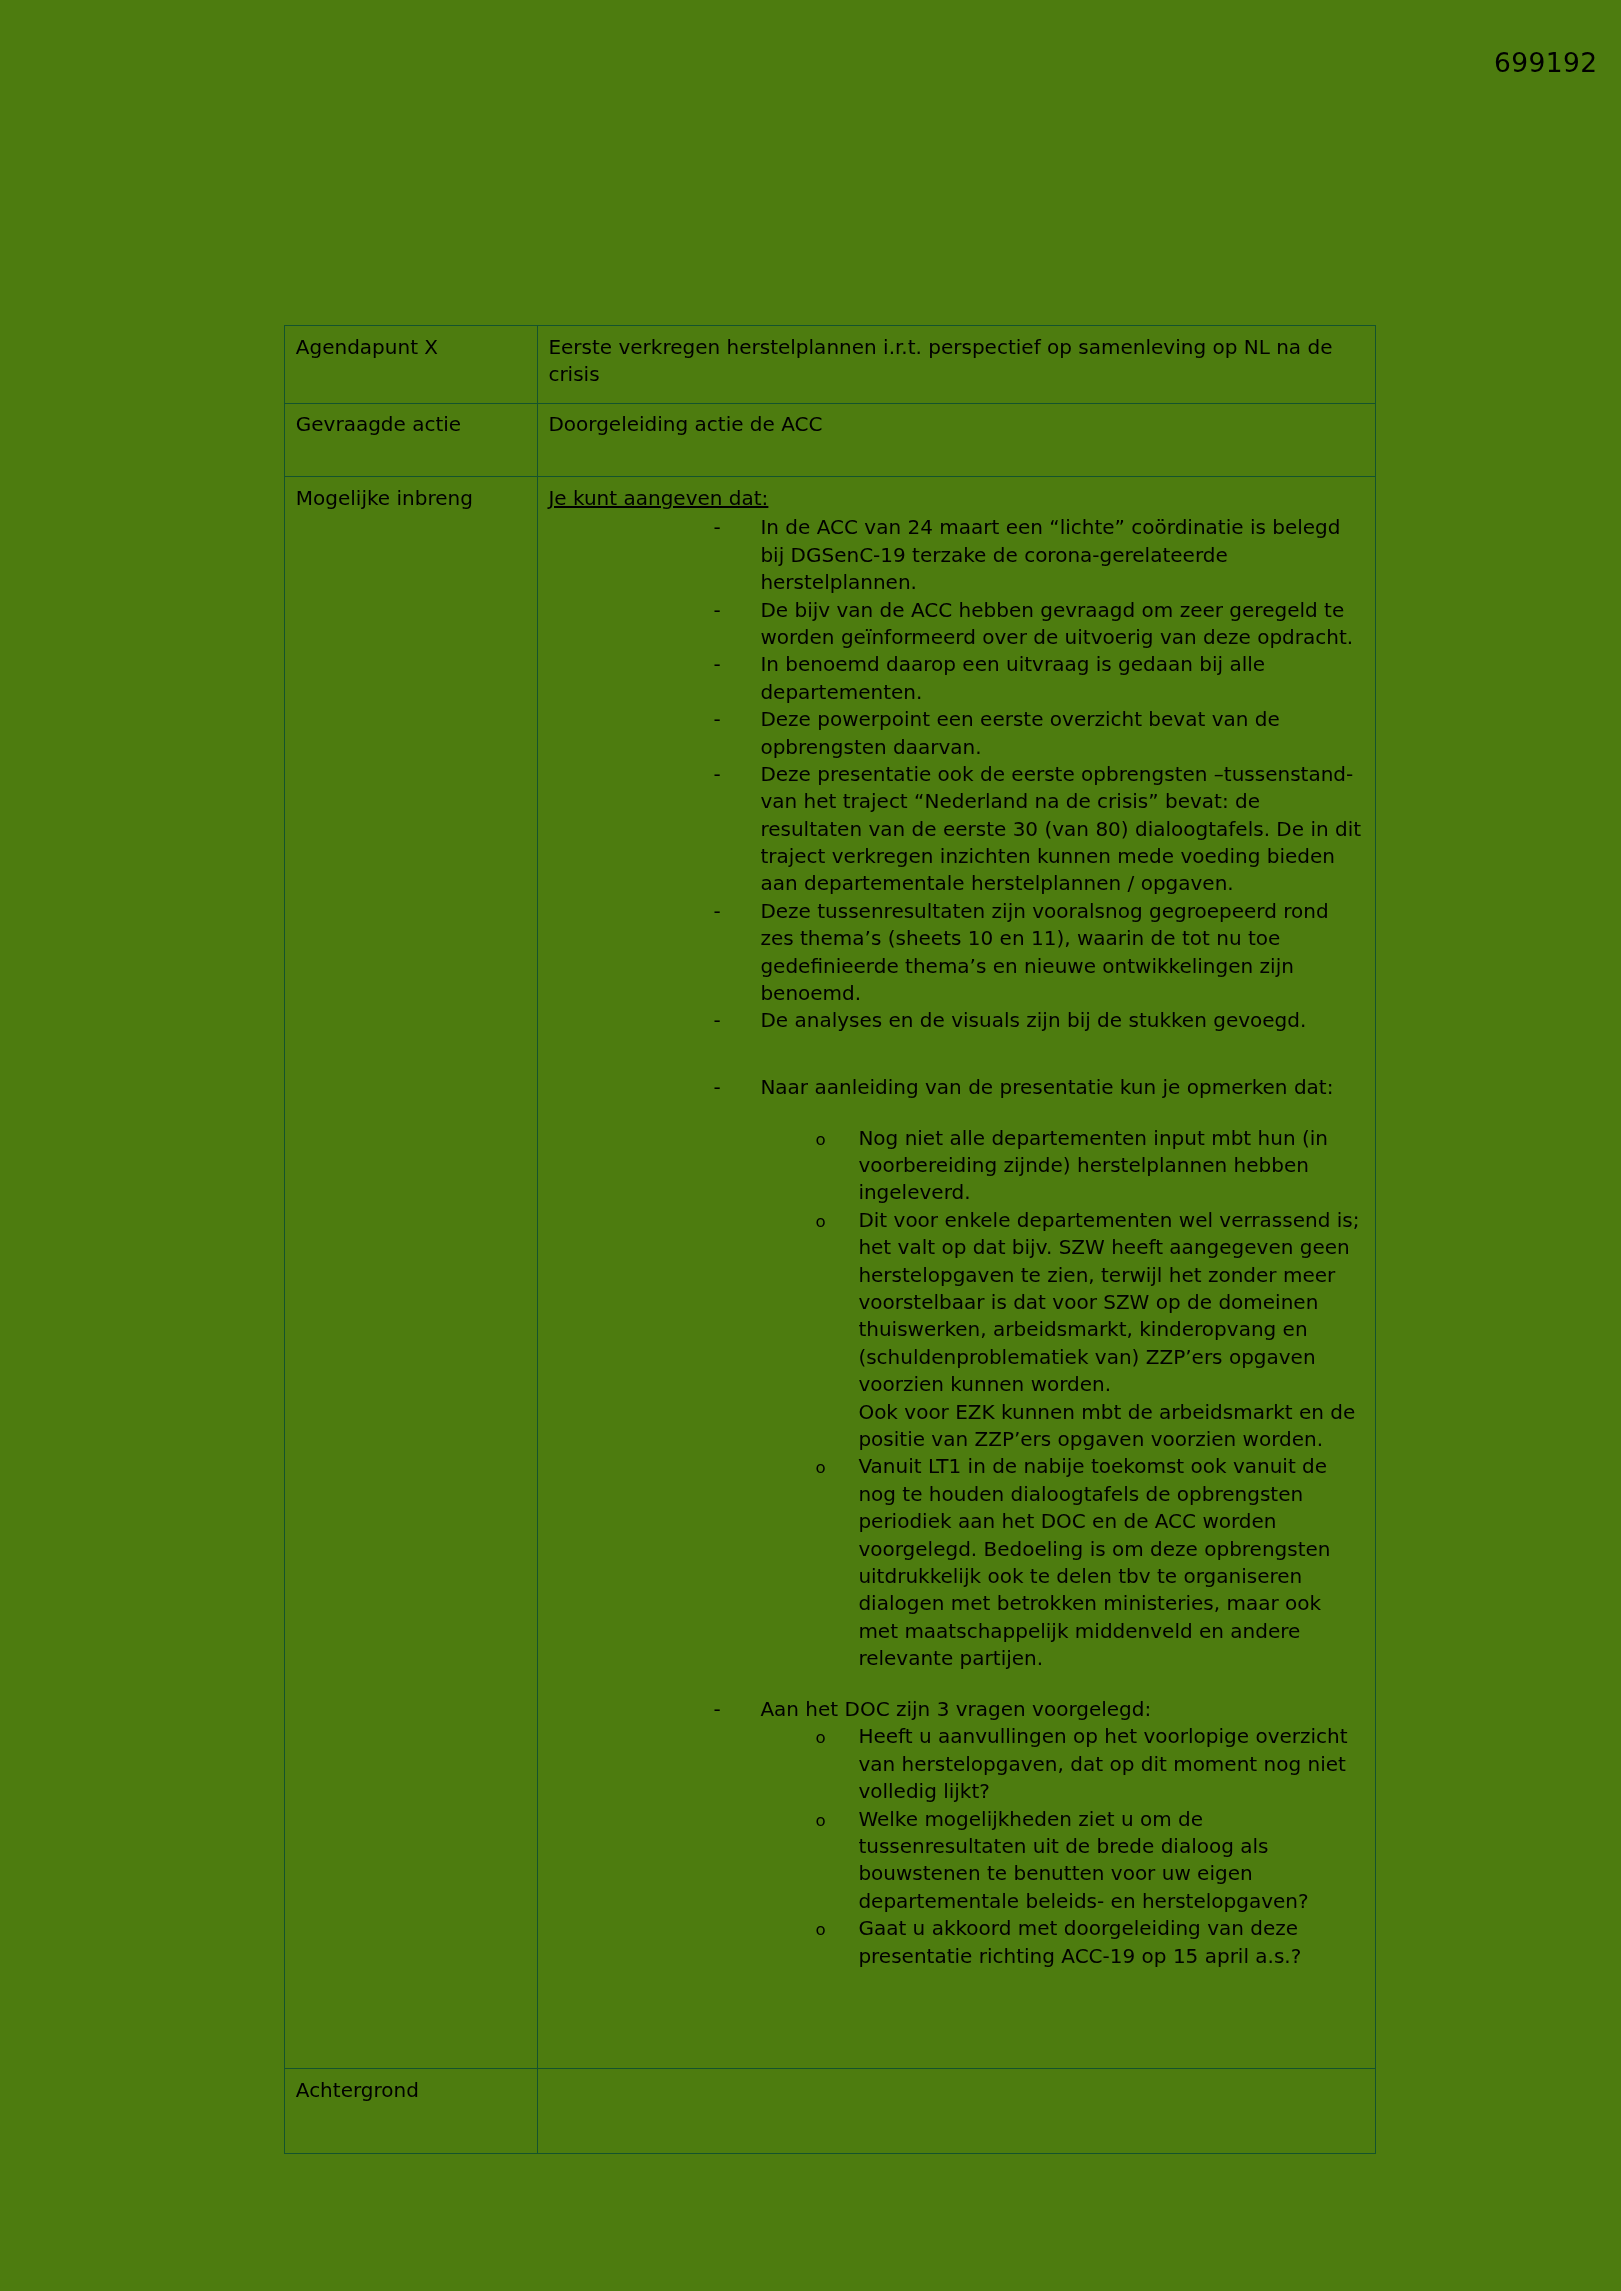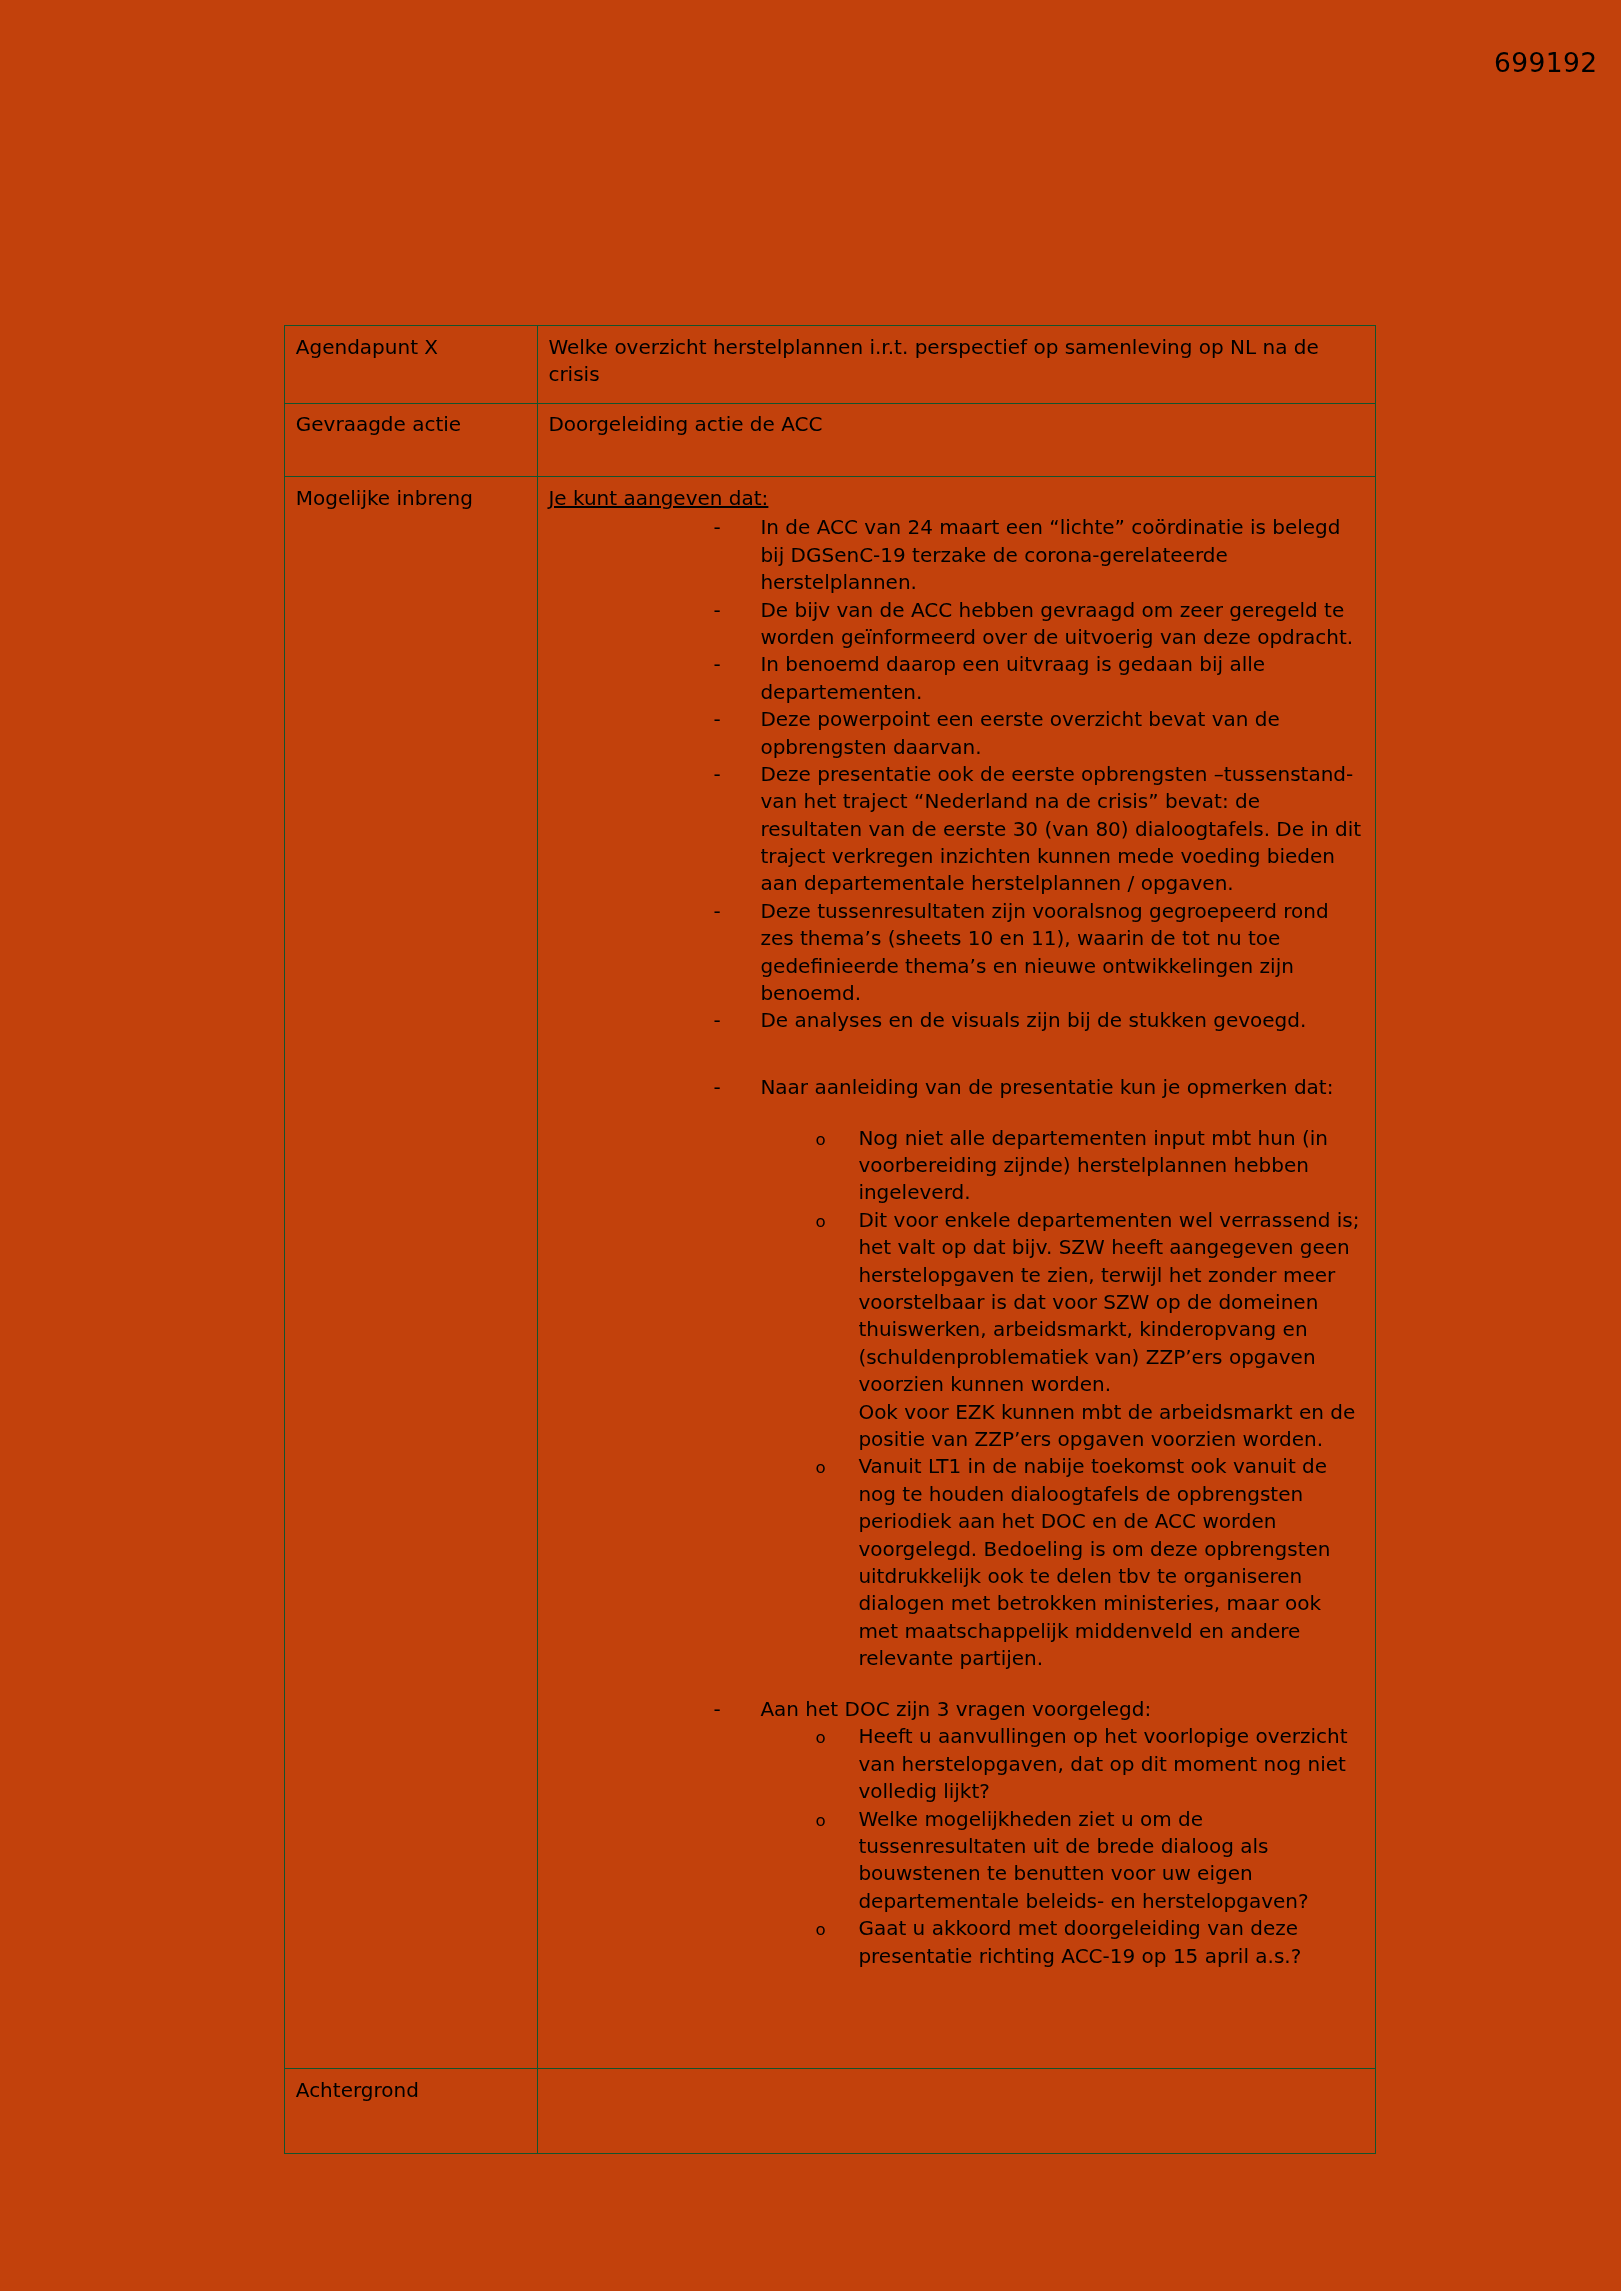--- a/index.html
+++ b/index.html
@@ -4,21 +4,21 @@
 <style>
   html, body {
     margin: 0;
     padding: 0;
     background: #ffffff;
   }
   .page {
     position: relative;
     width: 1621px;
     height: 2292px;
-    background: #c2410c;
+    background: #4d7c0f;
     font-family: "DejaVu Sans", sans-serif;
     color: #000000;
     box-sizing: border-box;
     overflow: hidden;
   }
 
   
   .doc-header {
     position: absolute;
     top: 47px;
@@ -124,21 +124,21 @@
   <div class="doc-header">699192</div>
 
   <table class="agenda-table">
     <tbody>
 
       <tr class="row-agenda">
         <td class="col-label">
           <span class="cell-text">Agendapunt X</span>
         </td>
         <td class="col-content">
-          <span class="cell-text">Welke overzicht herstelplannen i.r.t. perspectief op samenleving op NL na de crisis</span>
+          <span class="cell-text">Eerste verkregen herstelplannen i.r.t. perspectief op samenleving op NL na de crisis</span>
         </td>
       </tr>
 
       <tr class="row-action">
         <td class="col-label">
           <span class="cell-text">Gevraagde actie</span>
         </td>
         <td class="col-content">
           <span class="cell-text">Doorgeleiding actie de ACC</span>
         </td>

